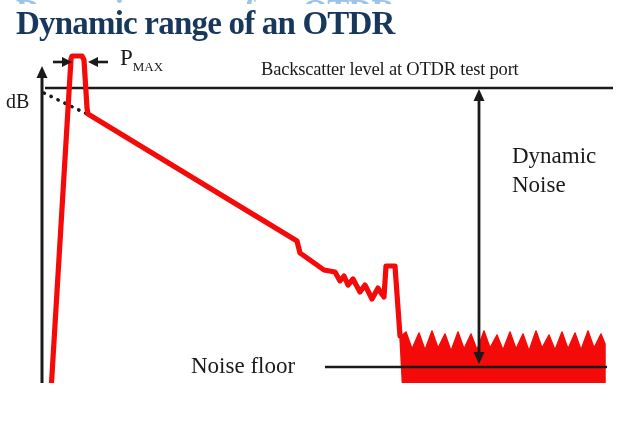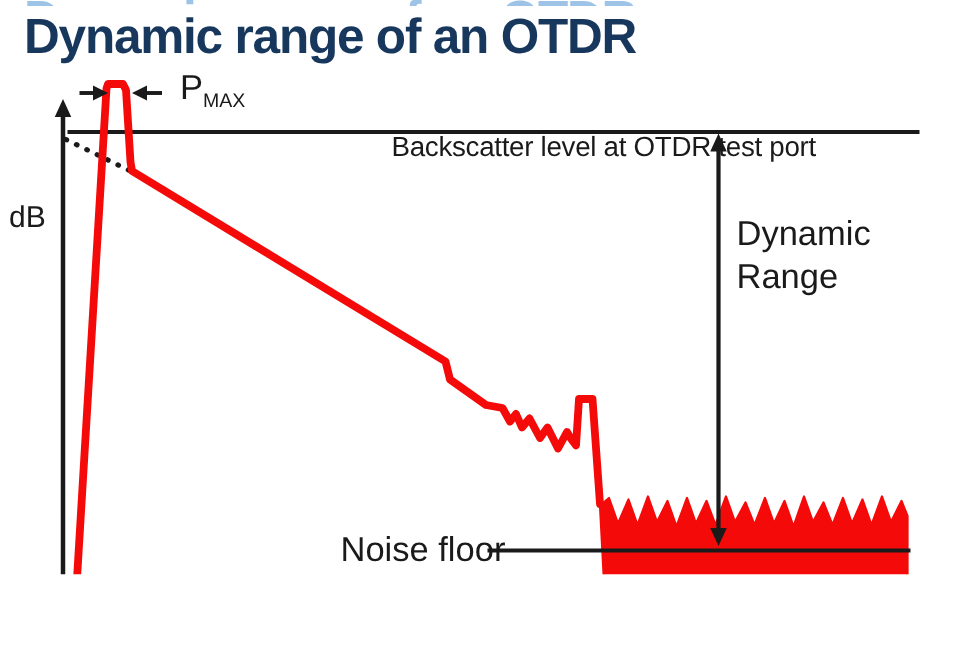--- a/index.html
+++ b/index.html
@@ -1,40 +1,40 @@
 <!DOCTYPE html>
 <html><head>
 <meta charset="utf-8">
 <style>
   html,body{margin:0;padding:0;background:#ffffff;}
   .stage{
     position:relative;width:640px;height:383px;background:#ffffff;overflow:hidden;
-    font-family:Liberation Sans, sans-serif;color:#1a1a1a;
+    font-family:Liberation Serif, serif;color:#1a1a1a;
   }
   .ghost-title{
     position:absolute;top:0;left:16px;height:4px;width:520px;overflow:hidden;
     color:#9dc3e6;pointer-events:none;
   }
   .ghost-title span{
     display:block;margin-top:-7px;
     font-weight:bold;font-size:33px;letter-spacing:-0.8px;white-space:nowrap;
   }
   .page-title{
     position:absolute;top:5px;left:16px;margin:0;
     font-weight:bold;font-size:33px;letter-spacing:-0.8px;color:#17375d;white-space:nowrap;
   }
   svg.diagram{position:absolute;left:0;top:0;width:640px;height:444px;}
   .lbl{position:absolute;white-space:nowrap;color:#1a1a1a;}
-  .lbl-backscatter{left:261px;top:59px;font-size:18.5px;letter-spacing:-0.2px;margin-top:28px;}
-  .lbl-db{left:6px;top:90px;font-size:20px;margin-top:44px;}
+  .lbl-backscatter{left:261px;top:59px;font-size:18.5px;letter-spacing:-0.2px;}
+  .lbl-db{left:6px;top:90px;font-size:20px;}
   .lbl-km{left:559px;top:424px;font-size:21px;}
   .lbl-pmax{left:120px;top:45px;font-size:23px;}
   .lbl-pmax sub{font-size:13px;line-height:0;}
-  .lbl-dynamic{left:491px;top:141px;font-size:23px;line-height:29px;}
-  .lbl-noisefloor{left:191px;top:353px;font-size:23px;margin-left:36px;}
+  .lbl-dynamic{left:512px;top:141px;font-size:23px;line-height:29px;}
+  .lbl-noisefloor{left:191px;top:353px;font-size:23px;}
 </style>
 </head>
 <body>
 
 <div class="stage">
 
   <div class="ghost-title">
     <span>Dynamic range of an OTDR</span>
   </div>
 
@@ -77,18 +77,18 @@
   <div class="lbl lbl-backscatter">Backscatter level at OTDR test port</div>
 
   <div class="lbl lbl-db">dB</div>
 
   <div class="lbl lbl-km">km</div>
 
   <div class="lbl lbl-pmax"><span>P</span><sub>MAX</sub></div>
 
   <div class="lbl lbl-dynamic">
     <div>Dynamic</div>
-    <div>Range</div>
+    <div>Noise</div>
   </div>
 
   <div class="lbl lbl-noisefloor">Noise floor</div>
 
 </div>
 
 </body></html>

